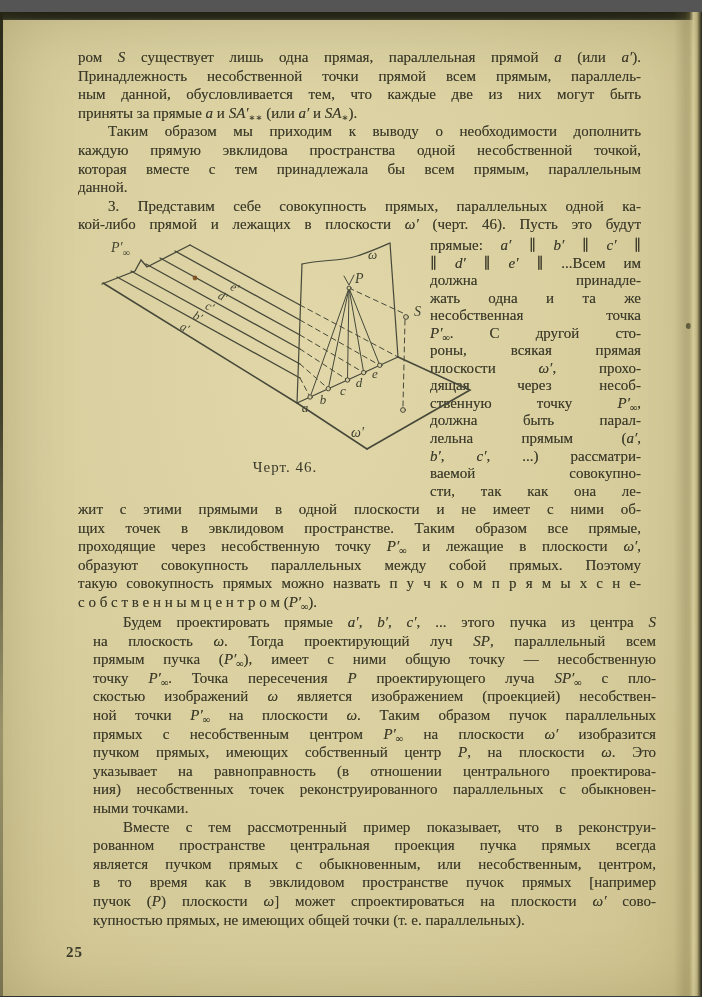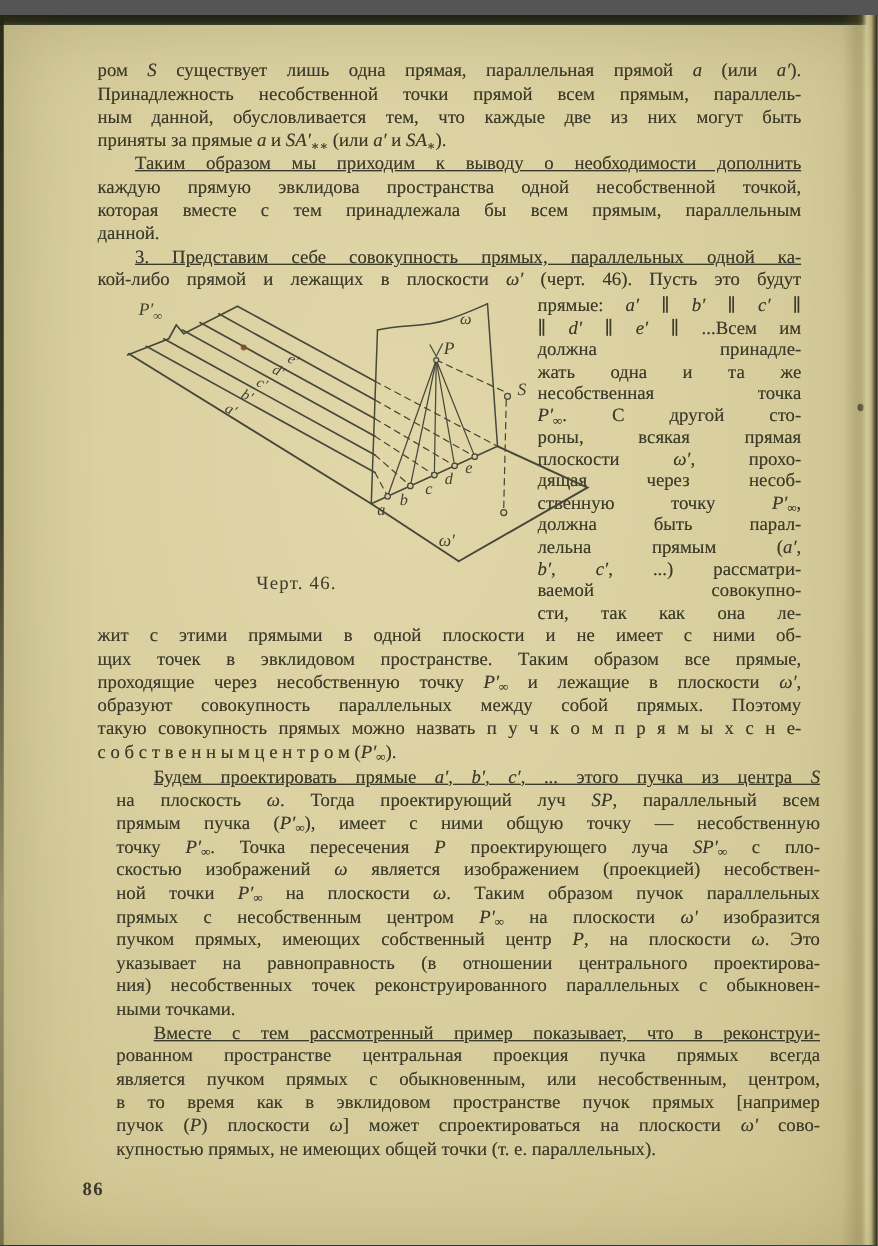--- a/index.html
+++ b/index.html
@@ -20,28 +20,28 @@
   .edge-bottom{position:absolute;left:0;top:984px;width:702px;height:13px;
     background:linear-gradient(90deg,#252d32 0%,#2b3740 55%,#303d47 100%);}
   .edge-right{position:absolute;right:0;top:0;width:28px;height:100%;
     background:linear-gradient(90deg,rgba(110,100,60,0) 0%,rgba(110,100,60,.22) 40%,rgba(160,148,95,.35) 55%,#e4daa9 70%,#cabe8b 82%,#55503a 93%,#1e1f17 100%);}
   .speck{position:absolute;border-radius:50%;}
 
   
   .block{position:absolute;}
   .tl{height:18.6px;line-height:18.6px;font-size:15px;overflow:hidden;
     text-shadow:0 0 .5px rgba(58,58,38,.55);}
-  .tl.ind{text-indent:30px;text-decoration:underline;}
+  .tl.ind{text-indent:30px;}
   .tl.j{text-align:justify;}
   .tl.j::after{content:"";display:inline-block;width:100%;height:0;}
   .col .tl{height:17.55px;line-height:17.55px;}
   sub{font-size:68%;vertical-align:-0.28em;line-height:0;}
   i{font-style:italic;}
 
-  .caption{position:absolute;left:205px;top:447px;width:160px;text-align:left;
+  .caption{position:absolute;left:205px;top:447px;width:160px;text-align:center;
     font-size:15px;letter-spacing:1px;}
   .pagenum{position:absolute;left:66px;top:932px;font-size:15px;font-weight:bold;letter-spacing:1px;}
 
   .figure{position:absolute;left:55px;top:222px;width:430px;height:245px;}
   .figure text{font-family:"Liberation Serif","DejaVu Serif",serif;font-style:italic;fill:#3f4030;}
 </style>
 </head>
 <body>
 
 <div class="page">
@@ -175,20 +175,20 @@
       <text x="128" y="97" transform="rotate(27 128 97)">a′</text>
       <text x="141" y="86" transform="rotate(27 141 86)">b′</text>
       <text x="153" y="76" transform="rotate(27 153 76)">c′</text>
       <text x="166" y="66" transform="rotate(27 166 66)">d′</text>
       <text x="178" y="57" transform="rotate(27 178 57)">e′</text>
     </g>
   </svg>
 
   <div class="caption">Черт. 46.</div>
 
-  <div class="pagenum">86</div>
+  <div class="pagenum">25</div>
 
   <div class="speck" style="left:686px;top:311px;width:5px;height:6px;background:rgba(40,40,28,.8);"></div>
   <div class="edge-top"></div>
   <div class="edge-left"></div>
   <div class="edge-right"></div>
   <div class="edge-bottom"></div>
 </div>
 
 </body></html>

